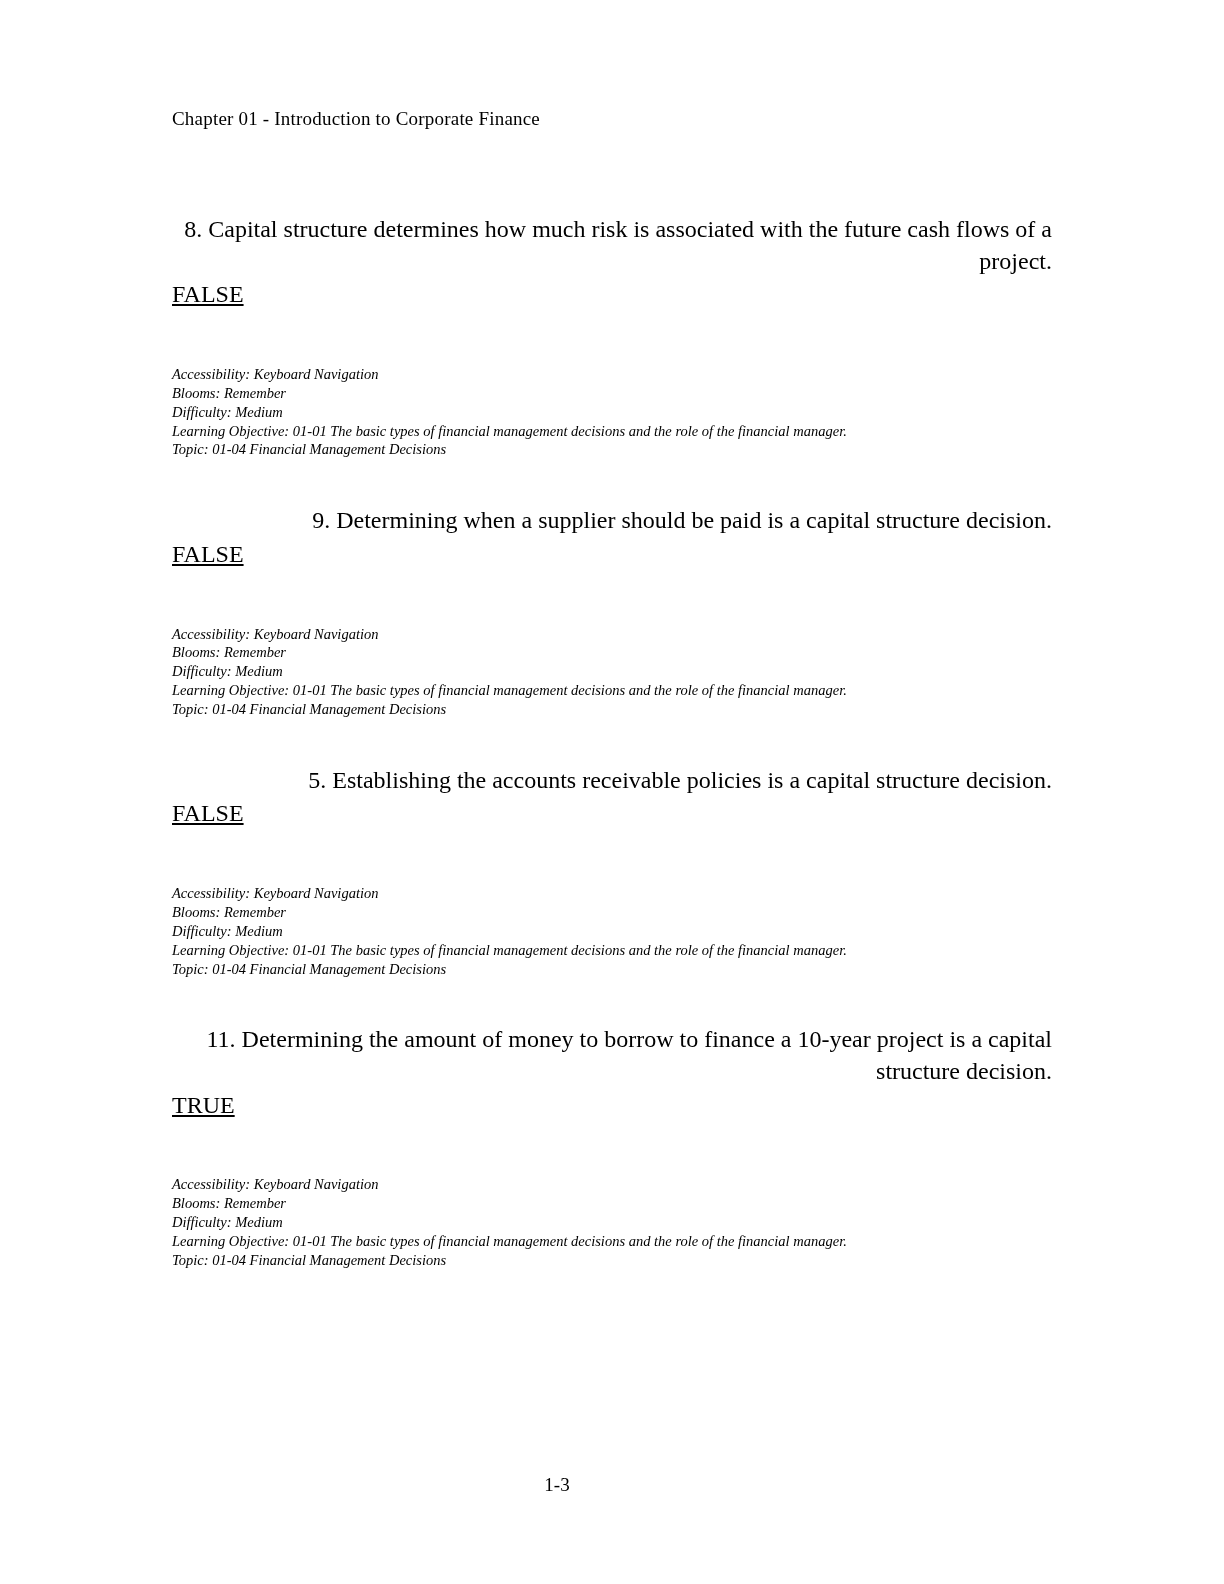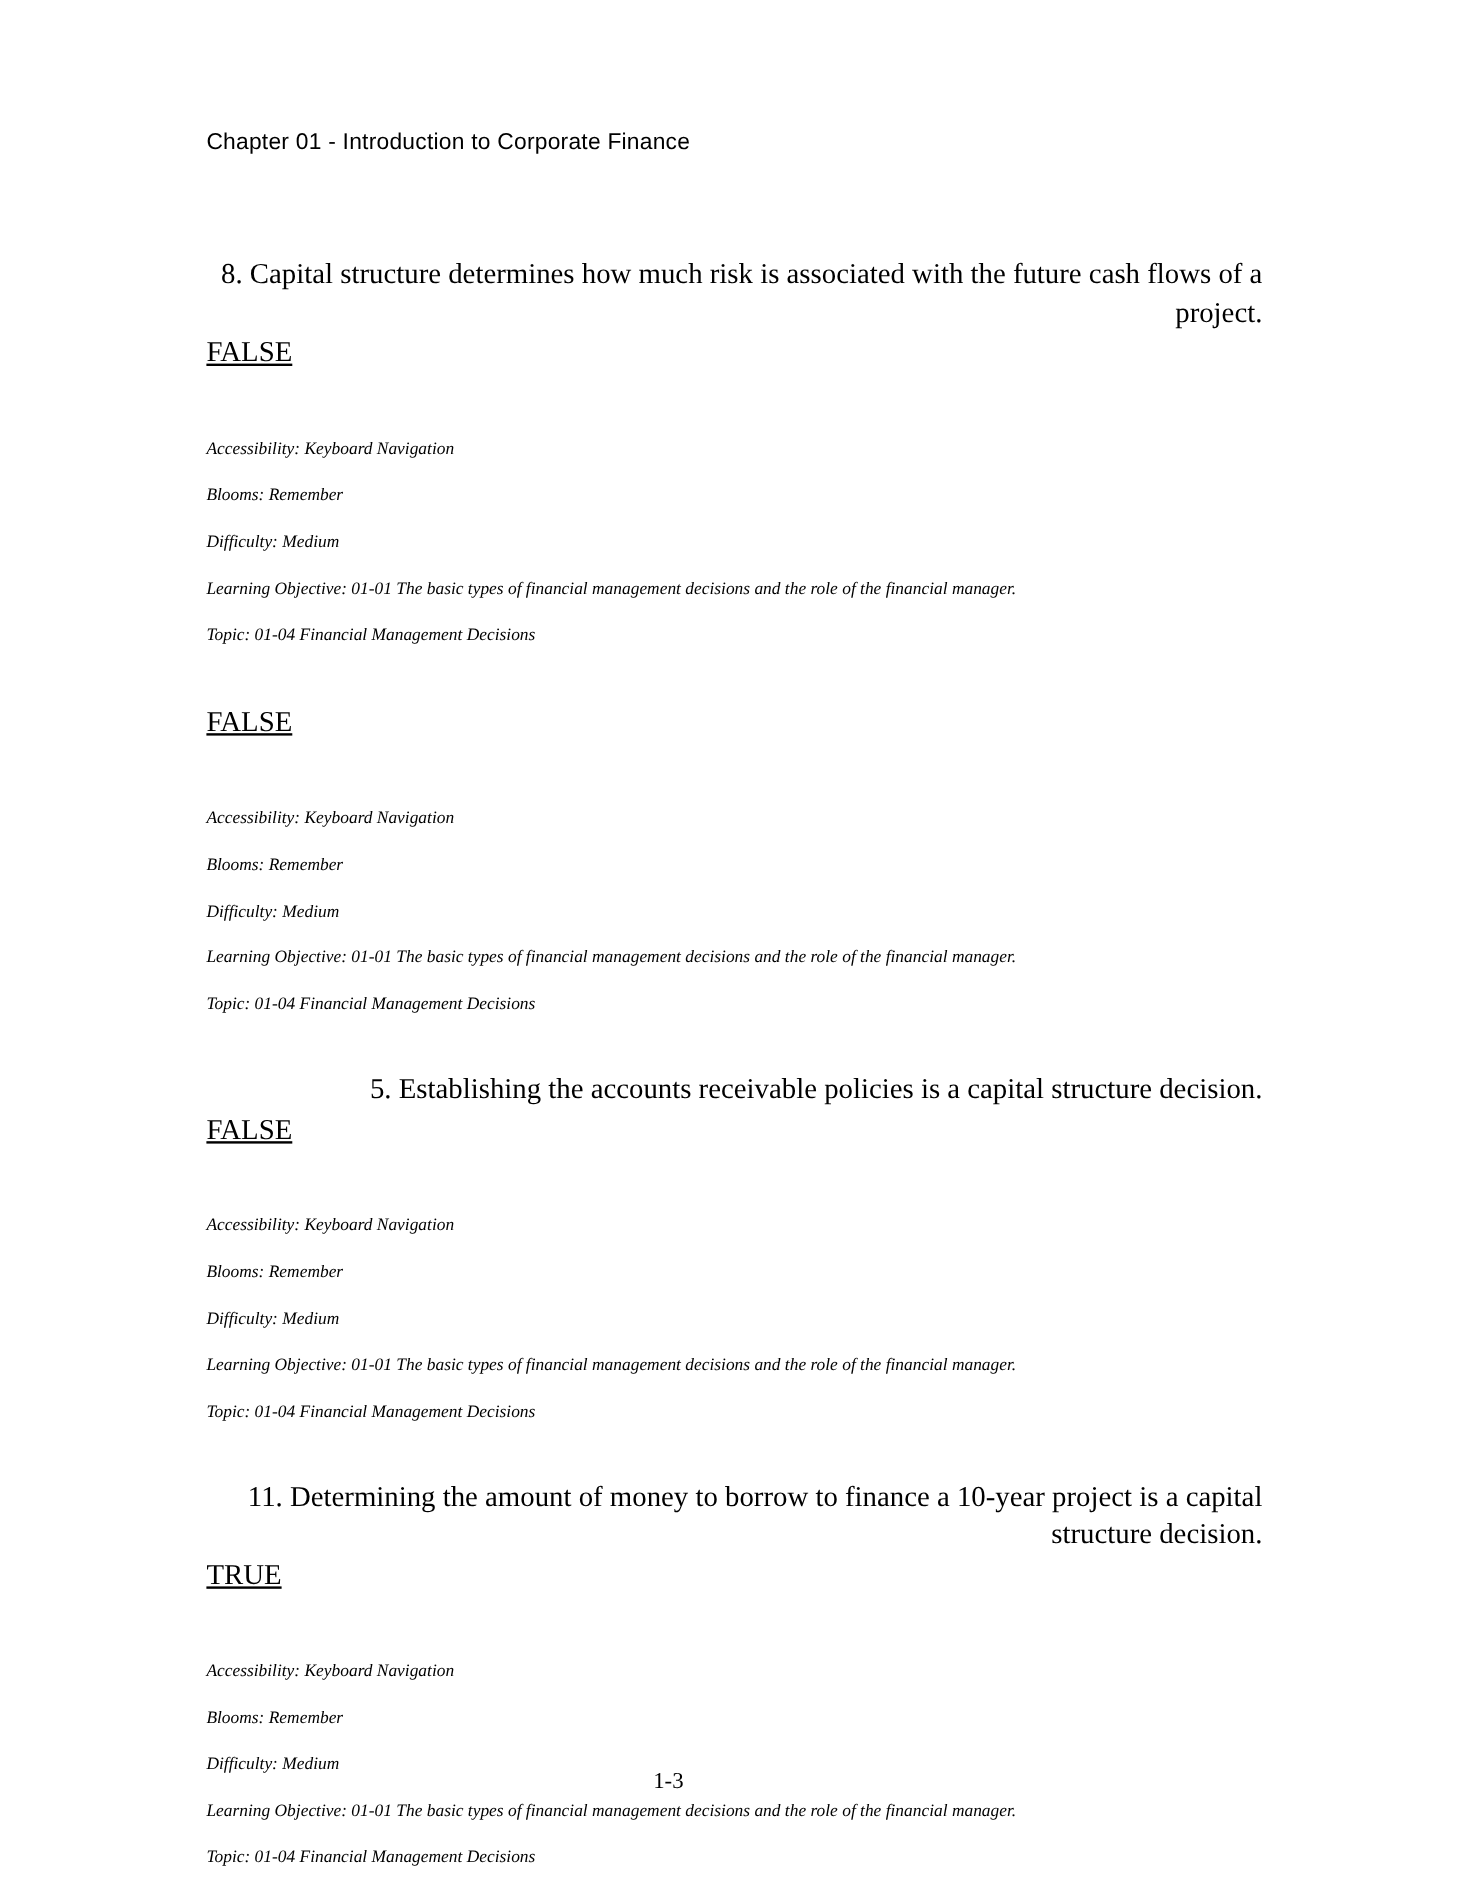--- a/index.html
+++ b/index.html
@@ -18,21 +18,21 @@
     position: relative;
     width: 1224px;
     height: 1584px;
     box-sizing: border-box;
     padding: 0;
   }
   .header {
     position: absolute;
     top: 108px;
     left: 172px;
-    font-family: Liberation Sans, sans-serif;
+    font-family: Liberation Serif, serif;
     font-size: 19px;
     letter-spacing: 0.2px;
     color: #000;
   }
   .content {
     position: absolute;
     top: 214px;
     left: 172px;
     width: 880px;
   }
@@ -58,21 +58,20 @@
   .meta {
     margin-top: 54px;
     font-family: "Liberation Serif", serif;
     font-style: italic;
     font-size: 14.5px;
     line-height: 1.30;
     color: #000;
   }
   .meta div {
     white-space: nowrap;
-    margin-top: 20px;
   }
   .gap-1 { height: 46px; }
   .gap-2 { height: 46px; }
   .gap-3 { height: 46px; }
   .footer {
     position: absolute;
     top: 1474px;
     left: 0;
     width: 1114px;
     text-align: center;
@@ -98,20 +97,21 @@
         <div>Blooms: Remember</div>
         <div>Difficulty: Medium</div>
         <div>Learning Objective: 01-01 The basic types of financial management decisions and the role of the financial manager.</div>
         <div>Topic: 01-04 Financial Management Decisions</div>
       </div>
     </div>
 
     <div class="gap-1"></div>
 
     <div class="qblock">
+      <div class="qtext">9. Determining when a supplier should be paid is a capital structure decision.</div>
       <div class="answer">FALSE</div>
       <div class="meta">
         <div>Accessibility: Keyboard Navigation</div>
         <div>Blooms: Remember</div>
         <div>Difficulty: Medium</div>
         <div>Learning Objective: 01-01 The basic types of financial management decisions and the role of the financial manager.</div>
         <div>Topic: 01-04 Financial Management Decisions</div>
       </div>
     </div>
 

